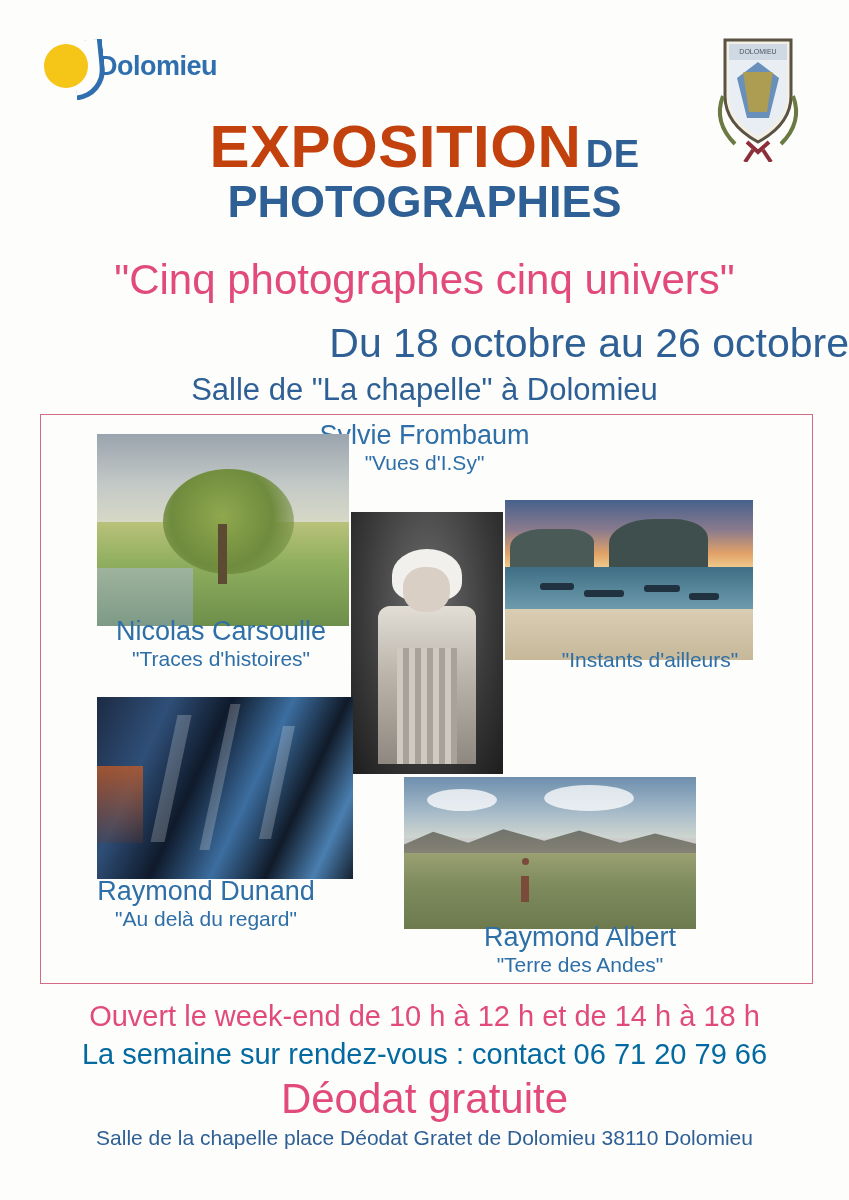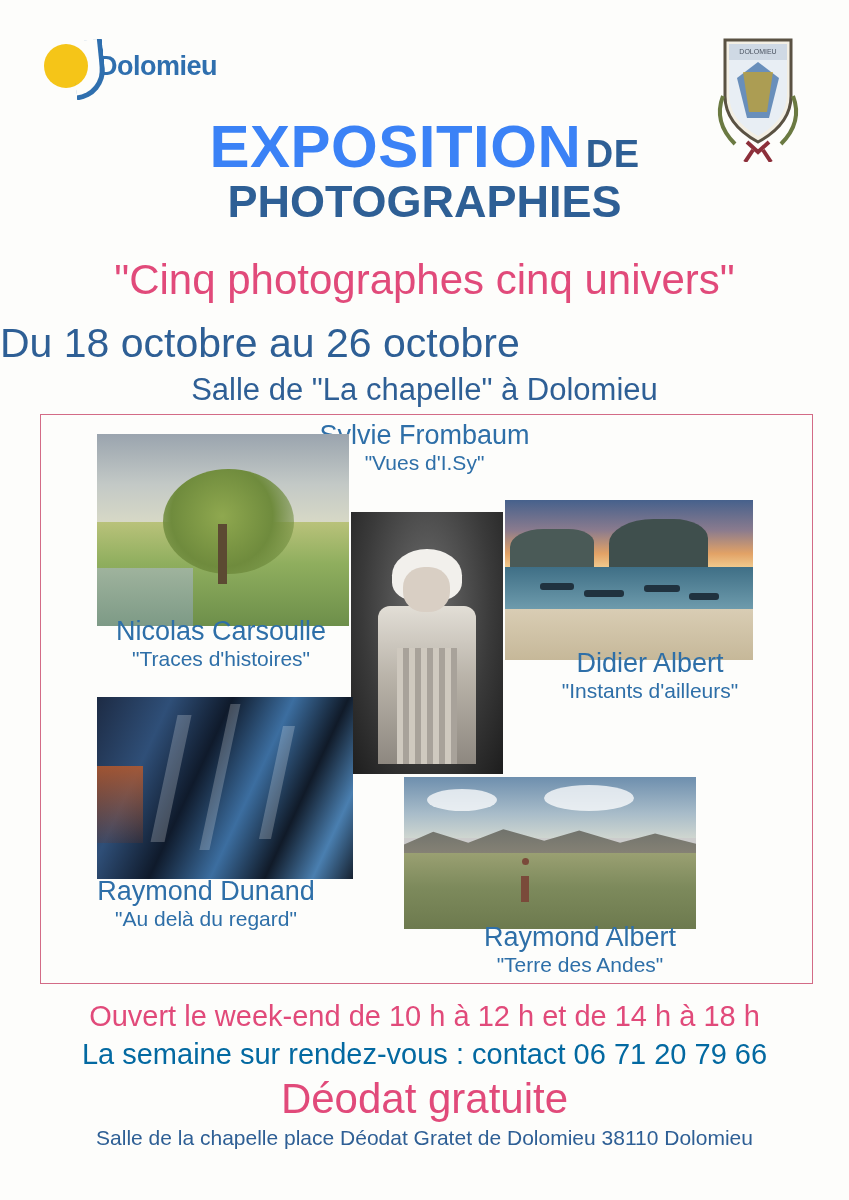--- a/index.html
+++ b/index.html
@@ -72,21 +72,21 @@
   
   .title-expo {
     position: absolute;
     left: 0; right: 0;
     top: 112px;
     text-align: center;
   }
   .title-expo .big {
     font-size: 60px;
     font-weight: bold;
-    color: #3b82f6;
+    color: #c2410c;
     letter-spacing: 0.5px;
   }
   .title-expo .de {
     font-size: 38px;
     font-weight: bold;
     color: #2e5f95;
     letter-spacing: 0.5px;
   }
   .title-photographies {
     position: absolute;
@@ -103,21 +103,21 @@
     top: 256px;
     text-align: center;
     font-size: 42px;
     color: #e14a7a;
     font-weight: normal;
   }
   .dates {
     position: absolute;
     left: 0; right: 0;
     top: 320px;
-    text-align: left;
+    text-align: right;
     font-size: 41px;
     color: #2e5f95;
     font-weight: normal;
   }
   .venue {
     position: absolute;
     left: 0; right: 0;
     top: 372px;
     text-align: center;
     font-size: 31px;
@@ -410,21 +410,20 @@
     <div class="cliff-b"></div>
     <div class="sea"></div>
     <div class="sand"></div>
     <div class="boat" style="left:14%; top:52%; width:34px;"></div>
     <div class="boat" style="left:32%; top:56%; width:40px;"></div>
     <div class="boat" style="left:56%; top:53%; width:36px;"></div>
     <div class="boat" style="left:74%; top:58%; width:30px;"></div>
   </div>
 
   <div class="caption" id="cap-didier">
-    <span class="name">Didier Albert</span>
     <span class="work">"Instants d'ailleurs"</span>
   </div>
 
   <div class="photo" id="photo-abstract">
     <div class="bg"></div>
     <div class="warm"></div>
     <div class="shard" style="left:26%; top:10%; width:14px; height:70%;"></div>
     <div class="shard" style="left:46%; top:4%; width:10px; height:80%;"></div>
     <div class="shard" style="left:68%; top:16%; width:12px; height:62%;"></div>
   </div>

